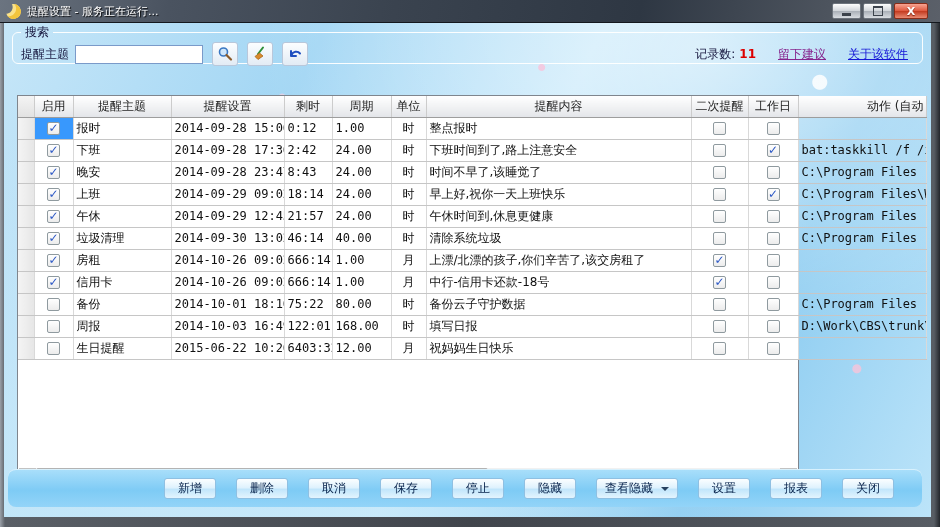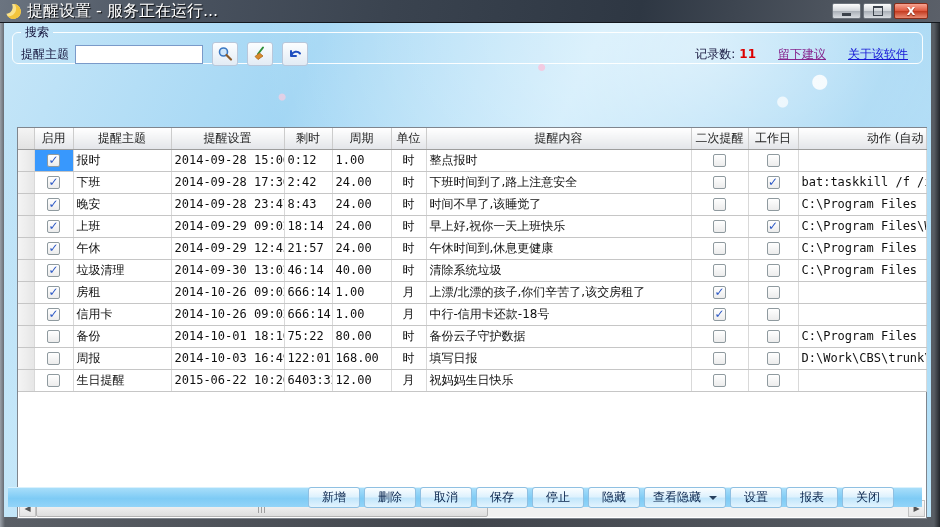--- a/index.html
+++ b/index.html
@@ -13,21 +13,21 @@
     background:linear-gradient(90deg,#9aa0a8 0,#5a5f66 5px,#41454c 50%,#585d64 934px,#23262b 100%);
   }
   .titlebar{position:absolute;top:0;left:0;right:0;height:23px;
     background:linear-gradient(100deg,#6b7480 0%,#4a5360 18%,#3a434f 42%,#2e3743 68%,#4d545e 88%,#5b6069 100%);
     display:flex;align-items:center;gap:6px;padding-left:6px;box-sizing:border-box;
     border-bottom:1px solid #14181e;
   }
   .moon{width:15px;height:15px;border-radius:50%;
     box-shadow:inset -4px -4px 0 0 #f2c43c, inset -6px -6px 0 1px #fae28a;
     transform:rotate(-15deg);flex:0 0 auto;}
-  .title-text{color:#ffffff;text-shadow:1px 1px 1px #000;font-size:16px;}
+  .title-text{color:#ffffff;text-shadow:1px 1px 1px #000;font-size:11px;}
   .win-btns{position:absolute;right:12px;top:3px;display:flex;gap:2px;}
   .win-btn{width:29px;height:16px;border:1px solid #6d747d;border-radius:2px;
     background:linear-gradient(#fdfdfd,#d2d6db 48%,#aab0b8 52%,#d8dce1);
     display:flex;align-items:center;justify-content:center;color:#3a3f46;
     font-size:9px;line-height:1;box-sizing:border-box;}
   .win-btn .bar{width:9px;height:3px;background:#3c434c;margin-top:6px;}
   .win-btn .box{width:8px;height:7px;border:1px solid #3c434c;border-top-width:2px;}
   .win-btn.close{width:34px;color:#fff;font-weight:bold;font-size:11px;
     background:linear-gradient(#f7a492,#e05a40 48%,#c43b20 52%,#e88a72);
     border-color:#8a2c18;text-shadow:0 1px 1px #7c2713;}
@@ -57,22 +57,22 @@
     background:linear-gradient(#fcfeff,#e2ebf4);display:flex;align-items:center;justify-content:center;
     box-sizing:border-box;margin-left:3px;}
   .icon-btn svg{display:block;}
   .search-right{margin-left:auto;display:flex;align-items:center;gap:22px;padding-right:6px;}
   .rec-label{color:#16163e;}
   .rec-count{color:#dd0000;font-weight:bold;margin-left:4px;}
   a.link{text-decoration:underline;cursor:pointer;}
   .link-suggest{color:#86268e;}
   .link-about{color:#1717d6;}
   
-  .table-wrap{position:absolute;left:13px;top:72px;width:910px;height:392px;
-    background:#ffffff;border:1px solid #7f858d;box-sizing:border-box;margin-top:32px;}
+  .table-wrap{position:absolute;left:13px;top:72px;width:782px;height:392px;
+    background:#ffffff;border:1px solid #7f858d;box-sizing:border-box;}
   table.grid{border-collapse:collapse;table-layout:fixed;width:908px;}
   table.grid th{height:21px;font-weight:normal;font-size:12px;color:#222222;
     background:linear-gradient(#ffffff,#f0f1f3 55%,#e3e5e9);
     border-right:1px solid #cccccc;border-bottom:1px solid #9d9d9d;
     text-align:center;white-space:nowrap;overflow:hidden;padding:0 2px;box-sizing:border-box;}
   table.grid th.col-action{text-align:right;}
   table.grid th.col-ind{background:linear-gradient(#f4f4f4,#e2e2e2);}
   table.grid td{height:22px;font-size:12px;color:#101010;
     border-right:1px solid #d9d9d9;border-bottom:1px solid #c6c6c6;
     padding:0 3px;white-space:nowrap;overflow:hidden;box-sizing:border-box;}
@@ -89,24 +89,24 @@
   .hscroll{position:absolute;left:1px;right:1px;bottom:1px;height:17px;background:#f1f1f1;
     display:flex;align-items:stretch;}
   .sb-btn{width:17px;background:linear-gradient(#fbfbfb,#e4e4e4);border:1px solid #c2c2c2;
     display:flex;align-items:center;justify-content:center;color:#555;font-size:8px;box-sizing:border-box;}
   .sb-thumb{width:452px;background:linear-gradient(#fafafa,#dedede);border:1px solid #b3b3b3;
     border-radius:2px;box-sizing:border-box;position:relative;}
   .sb-thumb::after{content:"";position:absolute;left:50%;top:4px;width:8px;height:8px;margin-left:-4px;
     background:repeating-linear-gradient(90deg,#9f9f9f 0 1px,transparent 1px 3px);}
   .sb-track{flex:1;}
   
-  .toolbar{position:absolute;left:4px;right:9px;bottom:10px;height:20px;
+  .toolbar{position:absolute;left:4px;right:9px;bottom:10px;height:38px;
     background:linear-gradient(#a8defa,#7ecbf5 55%,#93d4f8);
     border-top:1px solid #d8f1fd;display:flex;align-items:center;justify-content:flex-end;
-    gap:4px;padding-right:28px;box-sizing:border-box;}
+    gap:20px;padding-right:28px;box-sizing:border-box;border-radius:8px;}
   .tb-btn{min-width:52px;height:21px;border:1px solid #8fc0e2;border-radius:3px;
     background:linear-gradient(#fbfeff,#dff2fd 45%,#c2e6fb 55%,#e3f4fe);
     color:#06214a;font-size:12px;display:flex;align-items:center;justify-content:center;
     padding:0 8px;box-sizing:border-box;cursor:default;}
   .tb-btn .drop{width:0;height:0;border-left:4px solid transparent;border-right:4px solid transparent;
     border-top:4px solid #27415f;margin-left:8px;}
 </style>
 </head>
 <body>
 

